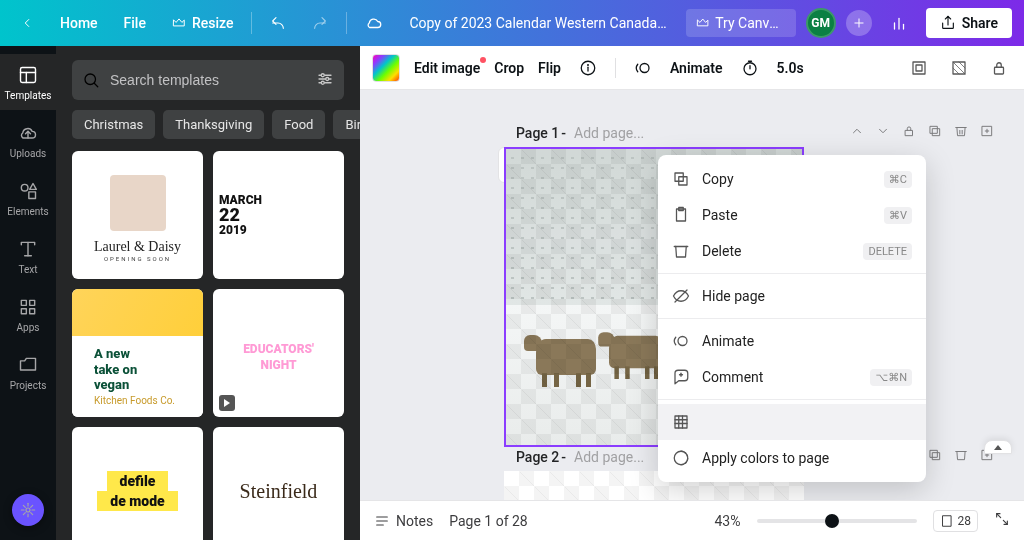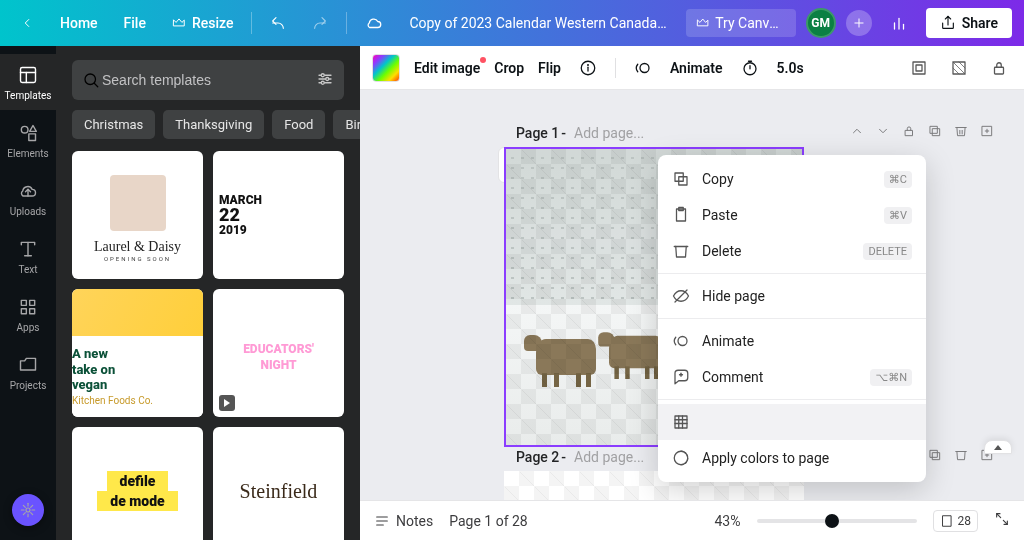--- a/index.html
+++ b/index.html
@@ -47,21 +47,21 @@
 
 .main { flex:1; display:flex; min-height:0; }
 
 .leftrail { width:56px; background:var(--dark-bg); display:flex; flex-direction:column; align-items:center; padding-top:8px; gap:2px; color:#a6a6a8; position:relative;}
 .leftrail .ritem { width:56px; height:56px; display:flex; flex-direction:column; align-items:center; justify-content:center; gap:4px; font-size:10px; cursor:pointer;}
 .leftrail .ritem.active { color:#fff; background:#252627;}
 .leftrail .ricon { width:22px; height:22px; display:flex; align-items:center; justify-content:center; }
 .leftrail .badge { position:absolute; bottom:14px; left:12px; width:32px; height:32px; border-radius:50%; background:#6a53ff; display:flex; align-items:center; justify-content:center; box-shadow:0 2px 8px rgba(0,0,0,.4);}
 
 .tpanel { width:304px; background:var(--dark-panel); display:flex; flex-direction:column; position:relative; }
-.tpanel .search { margin:14px 16px 10px; background:#3f4142; border-radius:6px; height:40px; display:flex; align-items:center; padding:0 10px; }
+.tpanel .search { margin:14px 16px 10px; background:#3f4142; border-radius:6px; height:40px; display:flex; align-items:center; padding:0 10px; gap:8px;}
 .tpanel .search input { flex:1; background:transparent; border:0; outline:0; color:#fff; font-size:14px;}
 .tpanel .search input::placeholder { color:#c2c2c4; }
 .tpanel .adjust { margin-left:auto; color:#c8c8c8; cursor:pointer; }
 .tpanel .chips { display:flex; gap:8px; padding:0 16px 12px; overflow:hidden;}
 .tpanel .chip { background:#3f4142; color:#e6e6e6; padding:7px 12px; border-radius:5px; white-space:nowrap; font-size:13px; cursor:pointer;}
 .tpanel .grid { flex:1; overflow:hidden; padding:0 16px; display:grid; grid-template-columns:1fr 1fr; gap:10px;}
 .tpanel .card { background:#fff; border-radius:6px; position:relative; overflow:hidden; height:128px;}
 .tpanel .collapse { position:absolute; right:-10px; top:248px; width:10px; height:48px; background:#252627; border-radius:0 6px 6px 0; display:flex; align-items:center; justify-content:center; color:#aaa; font-size:10px; cursor:pointer;}
 
 .editor { flex:1; display:flex; flex-direction:column; background:#ebecf0; min-width:0; position:relative;}
@@ -123,21 +123,21 @@
 .card1 .jar { width:56px; height:56px; background:#e8d6c8; border-radius:4px; margin-top:6px;}
 .card1 .script { font-family:"Brush Script MT","Segoe Script",cursive; font-size:14px; margin-top:8px; color:#222;}
 .card1 .sub { font-size:6px; letter-spacing:2px; color:#444;}
 .card2 { background:#ffd400; display:flex;}
 .card2 .left { width:36%; display:flex; flex-direction:column; justify-content:center; padding-left:6px;}
 .card2 .left .m { font-weight:900; font-size:12px; line-height:1; color:#111;}
 .card2 .right { flex:1; display:flex; flex-direction:column; justify-content:center; font-weight:900; color:#fff; line-height:.85;}
 .card2 .right span { font-size:28px; letter-spacing:-1px;}
 .card3 { background:#0b5138; color:#fff; display:flex; flex-direction:column;}
 .card3 .top { flex:1.1; background:linear-gradient(120deg,#ffd45a,#ffcf3a); position:relative;}
-.card3 .bot { flex:1; background:#fff; padding:10px 0; color:#0b5138; font-weight:800; font-size:13px; line-height:1.2;}
+.card3 .bot { flex:1; background:#fff; padding:10px 22px; color:#0b5138; font-weight:800; font-size:13px; line-height:1.2;}
 .card3 .bot small { display:block; font-size:10px; color:#c79a2a; font-weight:400; margin-top:2px;}
 .card4 { background:#5928b1; position:relative; display:flex; align-items:center; justify-content:center; color:#fff;}
 .card4 .play { position:absolute; left:6px; bottom:6px; width:16px; height:16px; background:#000a; border-radius:3px;}
 .card4 .play::after { content:""; position:absolute; left:5px; top:4px; border-left:6px solid #fff; border-top:4px solid transparent; border-bottom:4px solid transparent;}
 .card4 .title4 { font-weight:900; font-size:12px; text-align:center; color:#ff9ad5;}
 .card5,.card6 { display:flex; align-items:center; justify-content:center;}
 .card5 { background:#fff;}
 .card5 .hl { background:#ffe84a; padding:3px 13px; font-weight:900; font-size:14px; color:#111; line-height:1;}
 .card6 { background:#fff;}
 .card6 .scr { font-family:"Brush Script MT","Segoe Script",cursive; font-size:20px; color:#3a2a1a; position:relative;}
@@ -227,36 +227,36 @@
             <rect x="3" y="3" width="18" height="18" rx="2"></rect>
             <line x1="3" y1="9" x2="21" y2="9"></line>
             <line x1="10" y1="9" x2="10" y2="21"></line>
           </svg>
         </div>
       <span>Templates</span>
     </div>
     <div class="ritem">
       <div class="ricon">
           <svg viewBox="0 0 24 24" width="20" height="20">
+            <path d="M17 18a4 4 0 1 0 0-8 6 6 0 0 0-11.3 2A3.5 3.5 0 0 0 6 18h11z"></path>
+            <polyline points="9 13 12 10 15 13"></polyline>
+            <line x1="12" y1="10" x2="12" y2="18"></line>
+          </svg>
+        </div>
+      <span>Uploads</span>
+    </div>
+    <div class="ritem">
+      <div class="ricon">
+          <svg viewBox="0 0 24 24" width="20" height="20">
             <circle cx="8" cy="8" r="4"></circle>
             <rect x="13" y="13" width="8" height="8"></rect>
             <polygon points="18,3 22,10 14,10"></polygon>
           </svg>
         </div>
       <span>Elements</span>
-    </div>
-    <div class="ritem">
-      <div class="ricon">
-          <svg viewBox="0 0 24 24" width="20" height="20">
-            <path d="M17 18a4 4 0 1 0 0-8 6 6 0 0 0-11.3 2A3.5 3.5 0 0 0 6 18h11z"></path>
-            <polyline points="9 13 12 10 15 13"></polyline>
-            <line x1="12" y1="10" x2="12" y2="18"></line>
-          </svg>
-        </div>
-      <span>Uploads</span>
     </div>
     <div class="ritem">
       <div class="ricon">
           <svg viewBox="0 0 24 24" width="20" height="20">
             <polyline points="4 7 4 4 20 4 20 7"></polyline>
             <line x1="12" y1="4" x2="12" y2="20"></line>
             <line x1="8" y1="20" x2="16" y2="20"></line>
           </svg>
         </div>
       <span>Text</span>

